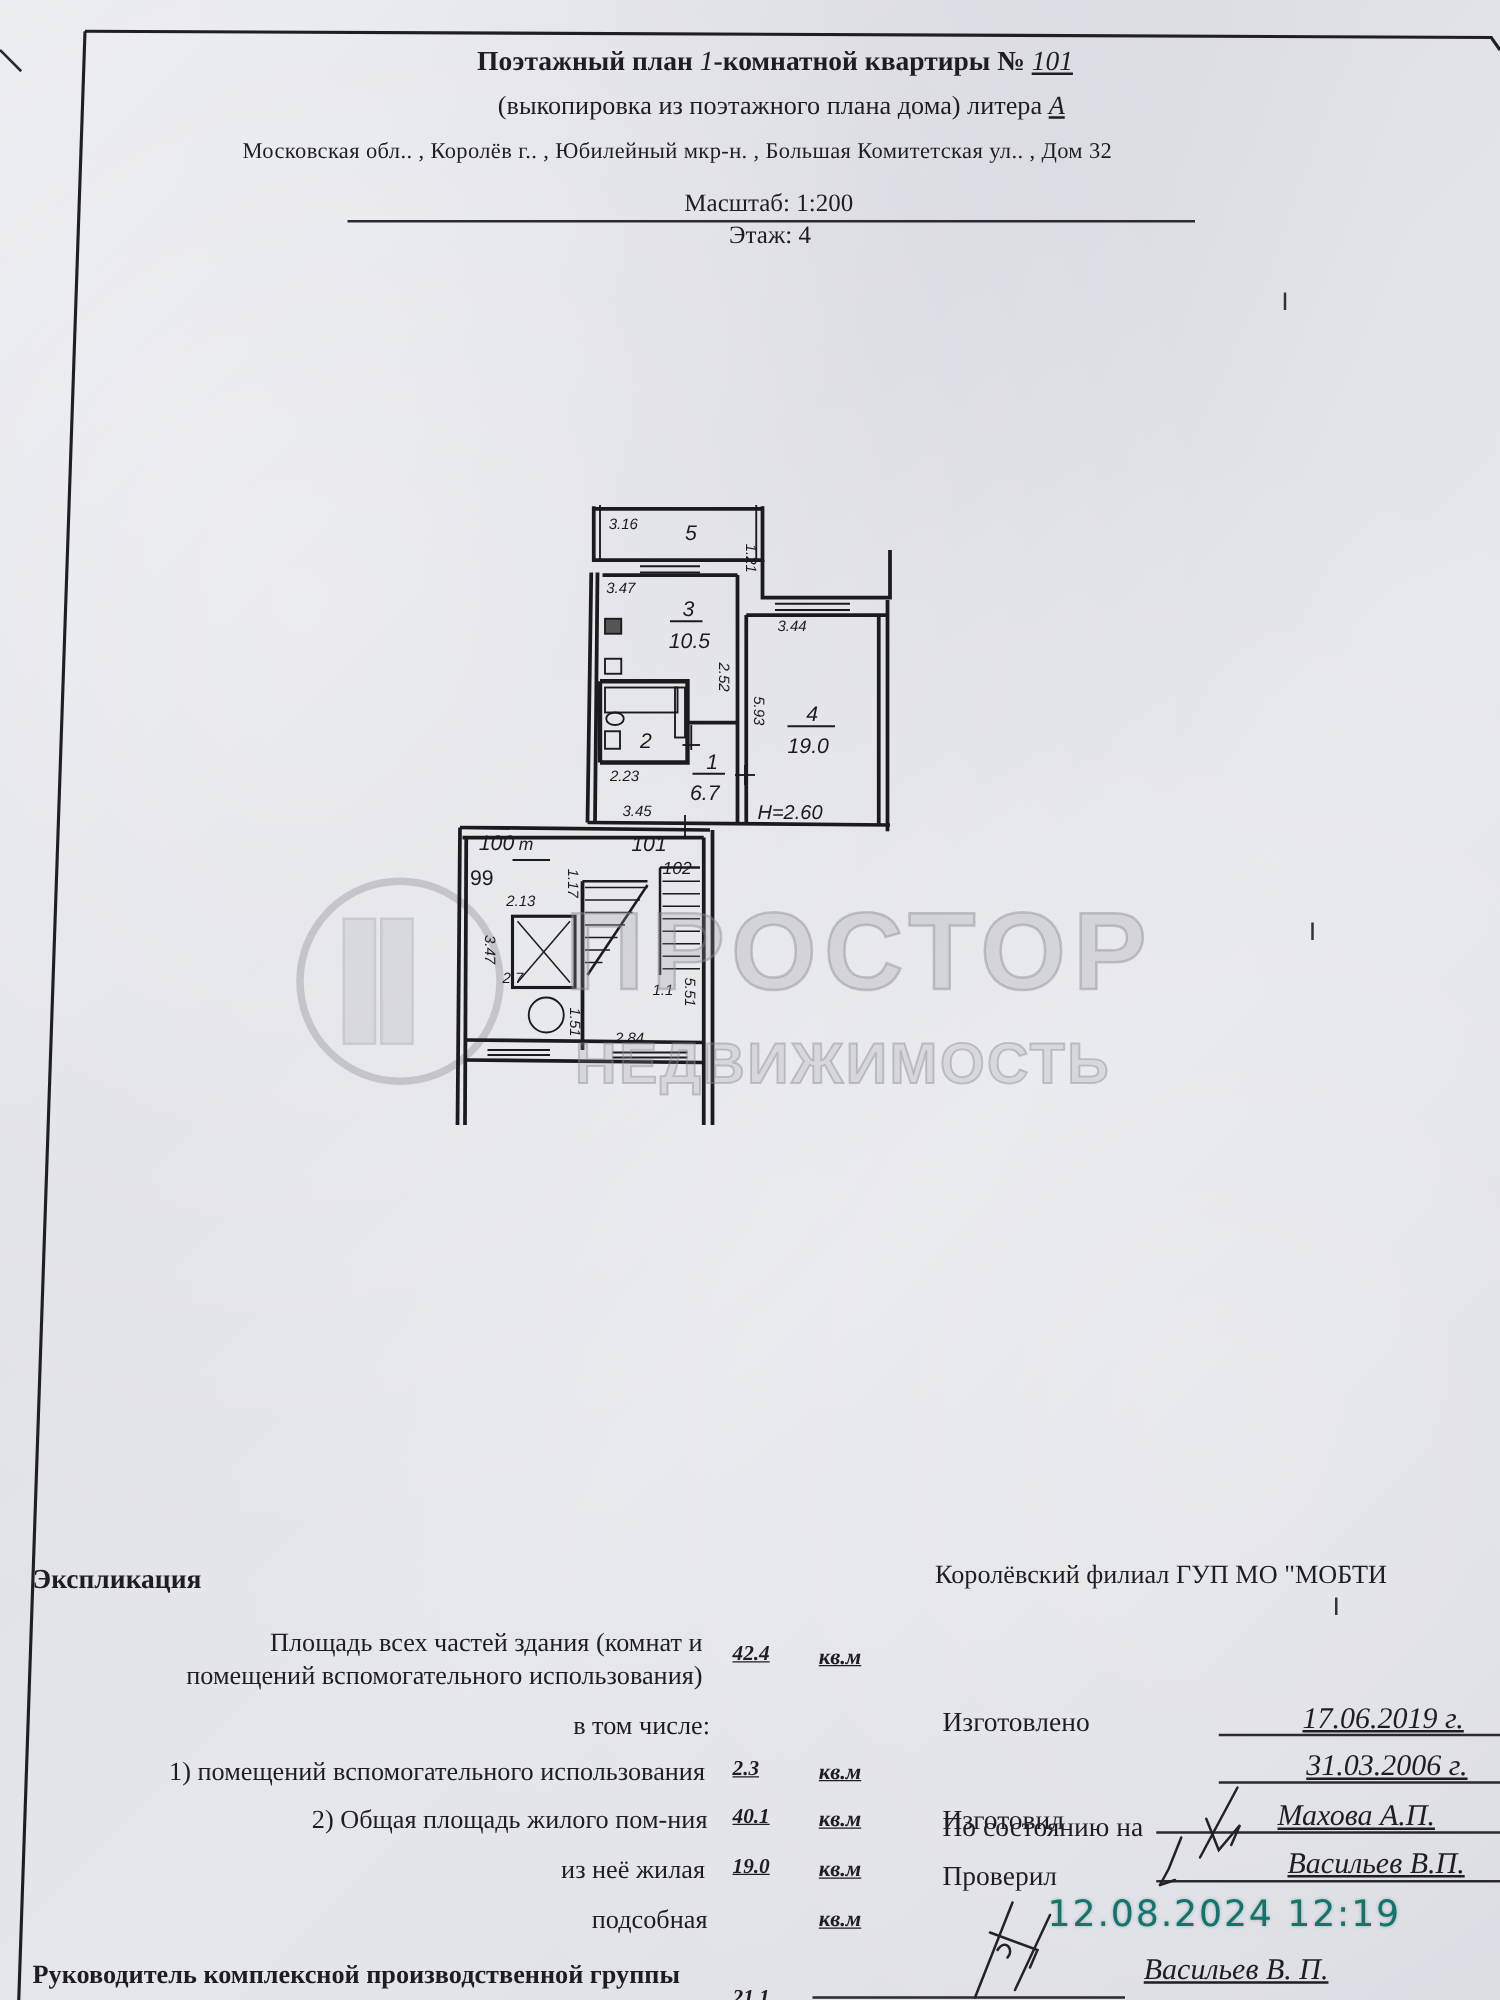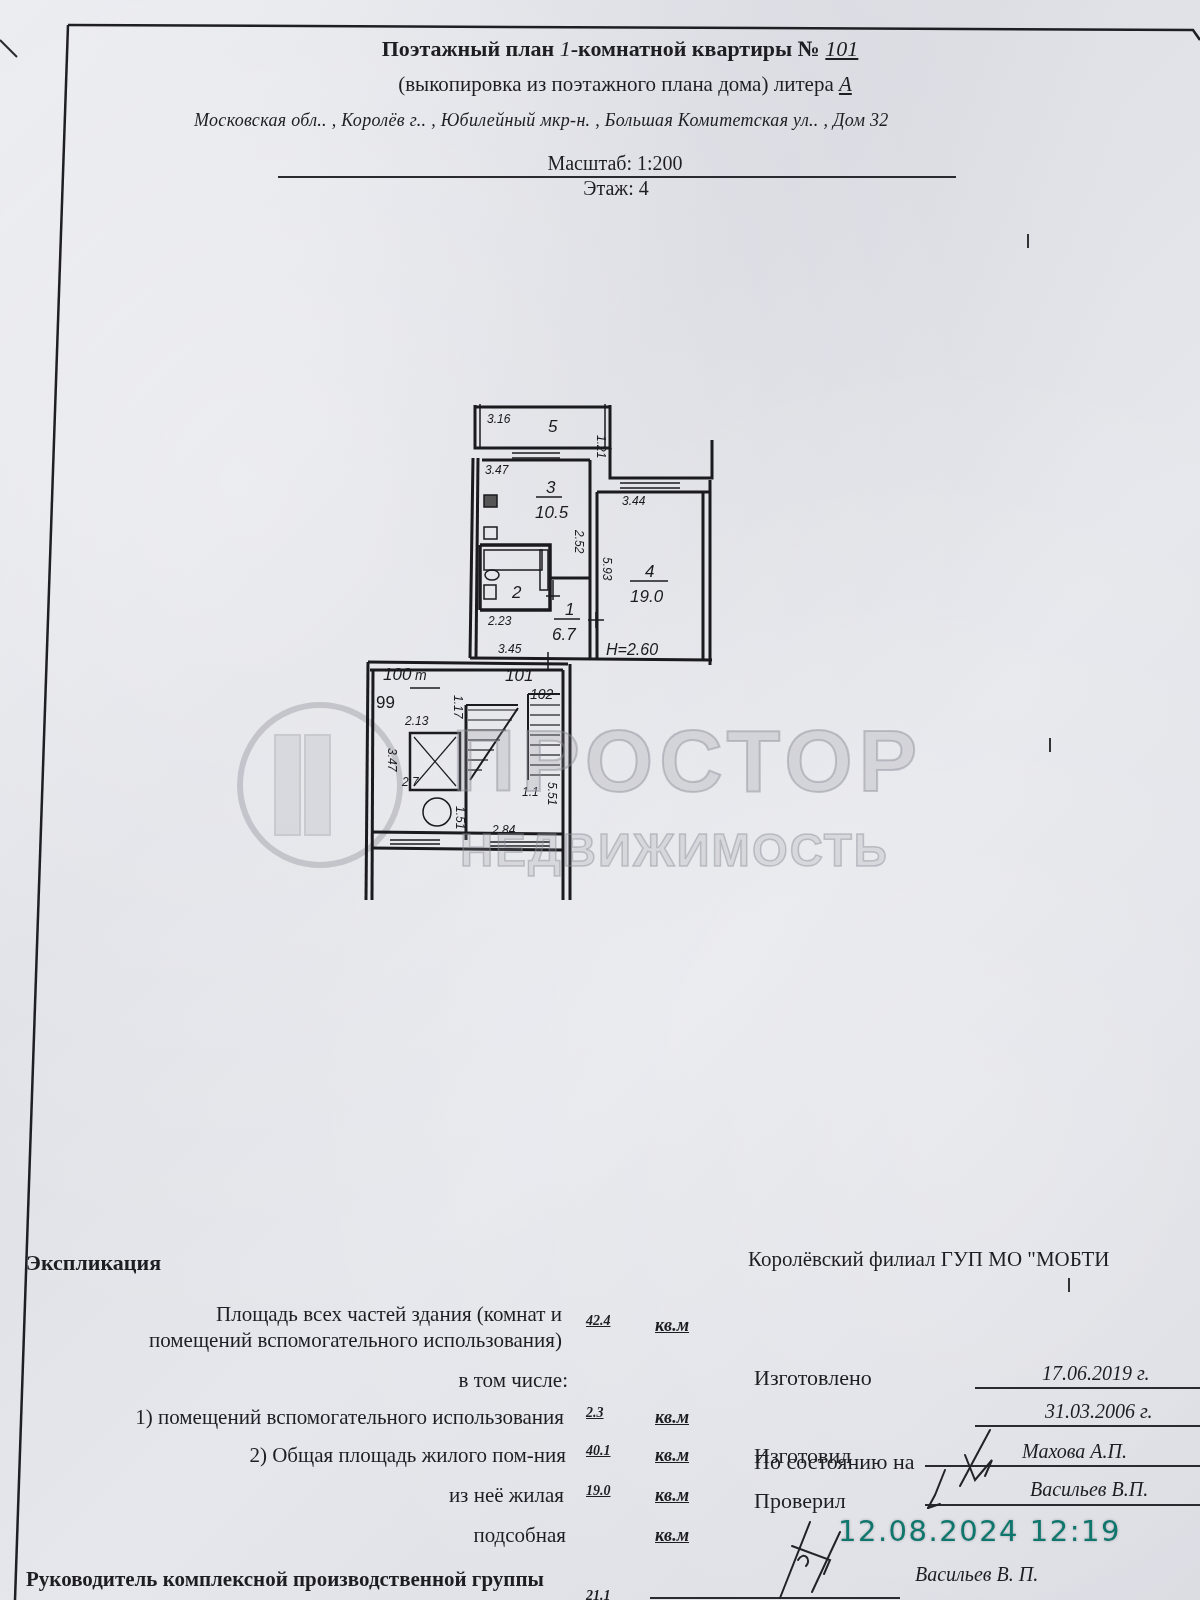--- a/index.html
+++ b/index.html
@@ -14,32 +14,32 @@
         radial-gradient(ellipse at 20% 30%, rgba(255,255,255,0.35), transparent 55%),
         radial-gradient(ellipse at 80% 70%, rgba(255,255,255,0.25), transparent 50%),
         radial-gradient(ellipse at 60% 10%, rgba(200,200,210,0.25), transparent 40%);
     }
     .abs { position: absolute; }
     .border-svg { position: absolute; left: 0; top: 0; }
     .title { left: 0; width: 1240px; top: 36px; text-align: center; font-size: 22px; font-weight: bold; }
     .title .num { font-style: italic; font-weight: normal; text-decoration: underline; }
     .subtitle { left: 0; width: 1250px; top: 72px; text-align: center; font-size: 21px; }
     .subtitle .lit { font-style: italic; text-decoration: underline; }
-    .address { left: 194px; top: 110px; font-size: 18px; font-style: italic; letter-spacing: 0.3px; }
+    .address { left: 194px; top: 110px; font-size: 18px; letter-spacing: 0.3px; }
     .scale { left: 0; width: 1230px; top: 152px; text-align: center; font-size: 20px; }
     .floor { left: 0; width: 1232px; top: 177px; text-align: center; font-size: 20px; }
     .rule-line { background: #2a2a30; height: 1.5px; }
     .plan-svg { position: absolute; left: 0; top: 0; }
     .expl-title { left: 26px; top: 1250px; font-size: 22px; font-weight: bold; }
     .expl-row { font-size: 21px; text-align: right; }
-    .expl-val { font-size: 14px; font-style: italic; font-weight: bold; text-decoration: underline; }
+    .expl-val { font-size: 17px; font-style: italic; font-weight: bold; text-decoration: underline; }
     .expl-unit { font-size: 18px; font-style: italic; font-weight: bold; text-decoration: underline; }
     .org { left: 748px; top: 1247px; font-size: 21px; white-space: nowrap; }
     .meta-label { font-size: 22px; }
-    .meta-val { font-size: 20px; font-style: italic; }
+    .meta-val { font-size: 24px; font-style: italic; text-decoration: underline; }
     .underline-bar { height: 1.5px; background: #2a2a30; }
     .leader { left: 26px; top: 1567px; font-size: 21px; font-weight: bold; }
     .stamp { left: 838px; top: 1514px; font-family: "DejaVu Sans", sans-serif; font-size: 29px; color: #0f766e;
              letter-spacing: 1.5px; text-shadow: 0 0 3px rgba(0,0,0,0.25); }
     .small-mark { position: absolute; width: 2px; height: 14px; background: #333; }
   </style>
 </head>
 <body>
 
 <div class="paper-shade"></div>

